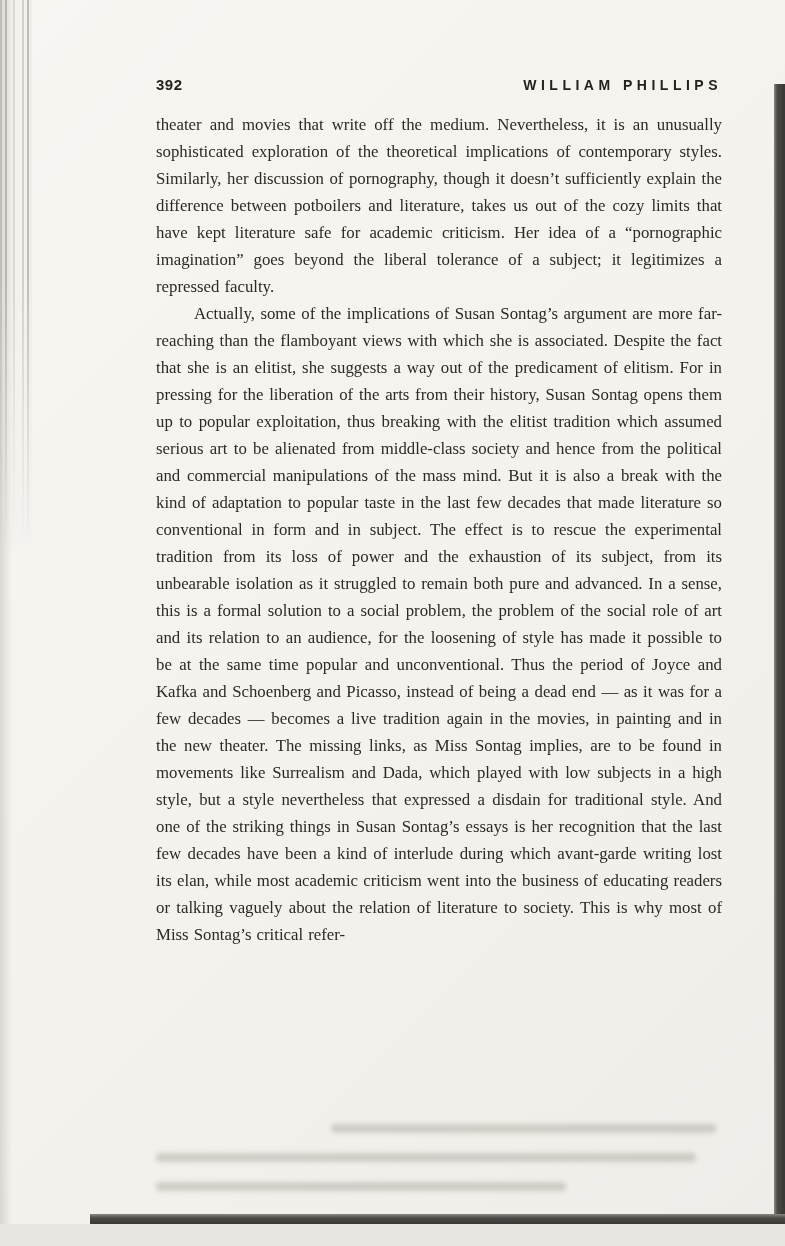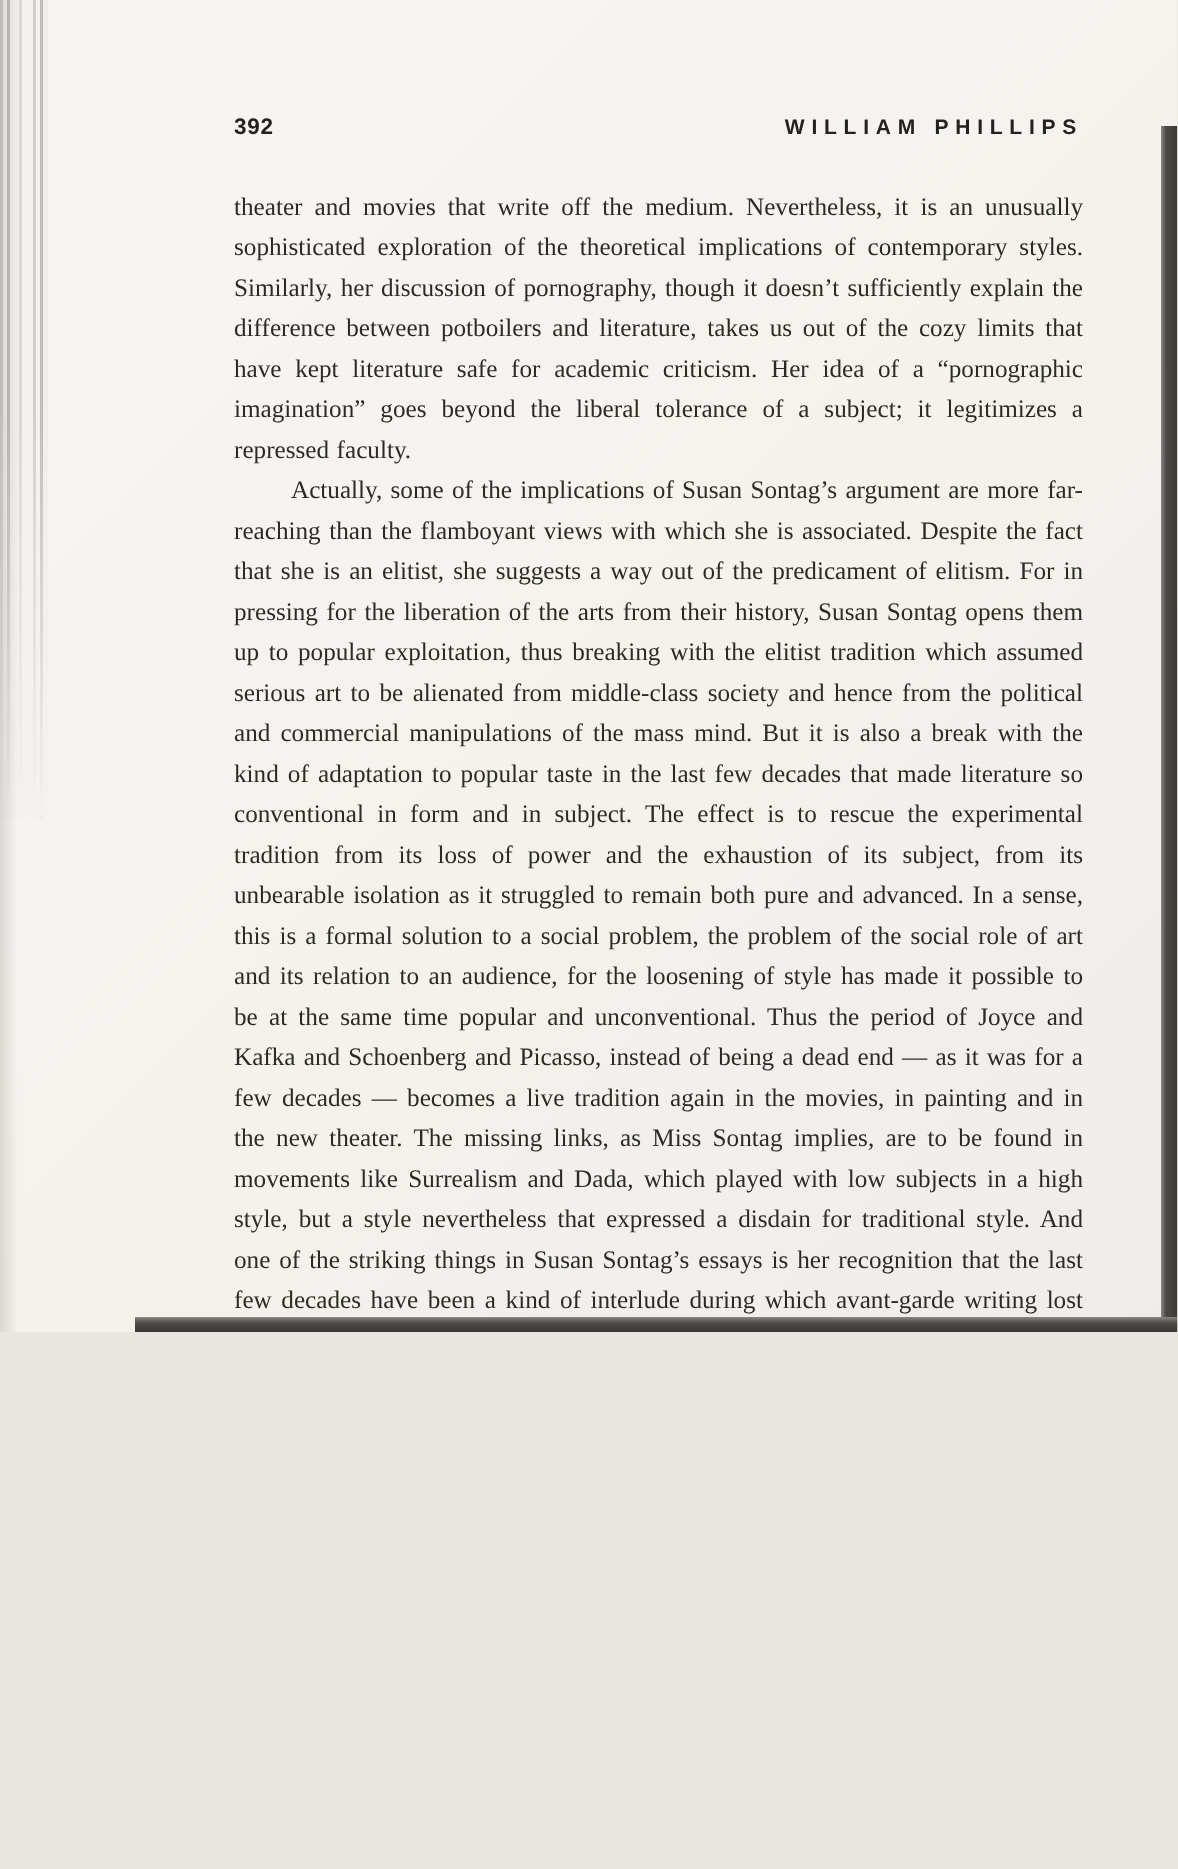--- a/index.html
+++ b/index.html
@@ -1,21 +1,21 @@
 <!DOCTYPE html>
 <html><head>
 <meta charset="utf-8">
 <style>
   * { box-sizing: border-box; }
   html, body { margin: 0; padding: 0; background: #e8e6e1; }
 
   .scan-root {
     position: relative;
     width: 785px;
-    height: 888px;
+    height: 1224px;
     overflow: hidden;
     background: linear-gradient(135deg, #f8f6f2 0%, #f4f2ed 55%, #efede9 100%);
     font-family: "Liberation Serif", "DejaVu Serif", serif;
   }
 
   
   .page-edge-stripes {
     position: absolute;
     left: 0; top: 0;
     width: 32px; height: 545px;
@@ -73,21 +73,21 @@
   }
   .running-head {
     font-family: "Liberation Sans", sans-serif;
     font-weight: 700;
     font-size: 14px;
     letter-spacing: 4.5px;
   }
 
   .text-column {
     position: absolute;
-    left: 156px; top: 124px;
+    left: 156px; top: 111px;
     width: 566px;
     text-align: justify;
     font-size: 16.8px;
     line-height: 27px;
     color: #2b2a25;
     word-spacing: 0.05em;
   }
   .paragraph { margin: 0; }
   .paragraph.indented {
     text-indent: 38px;

